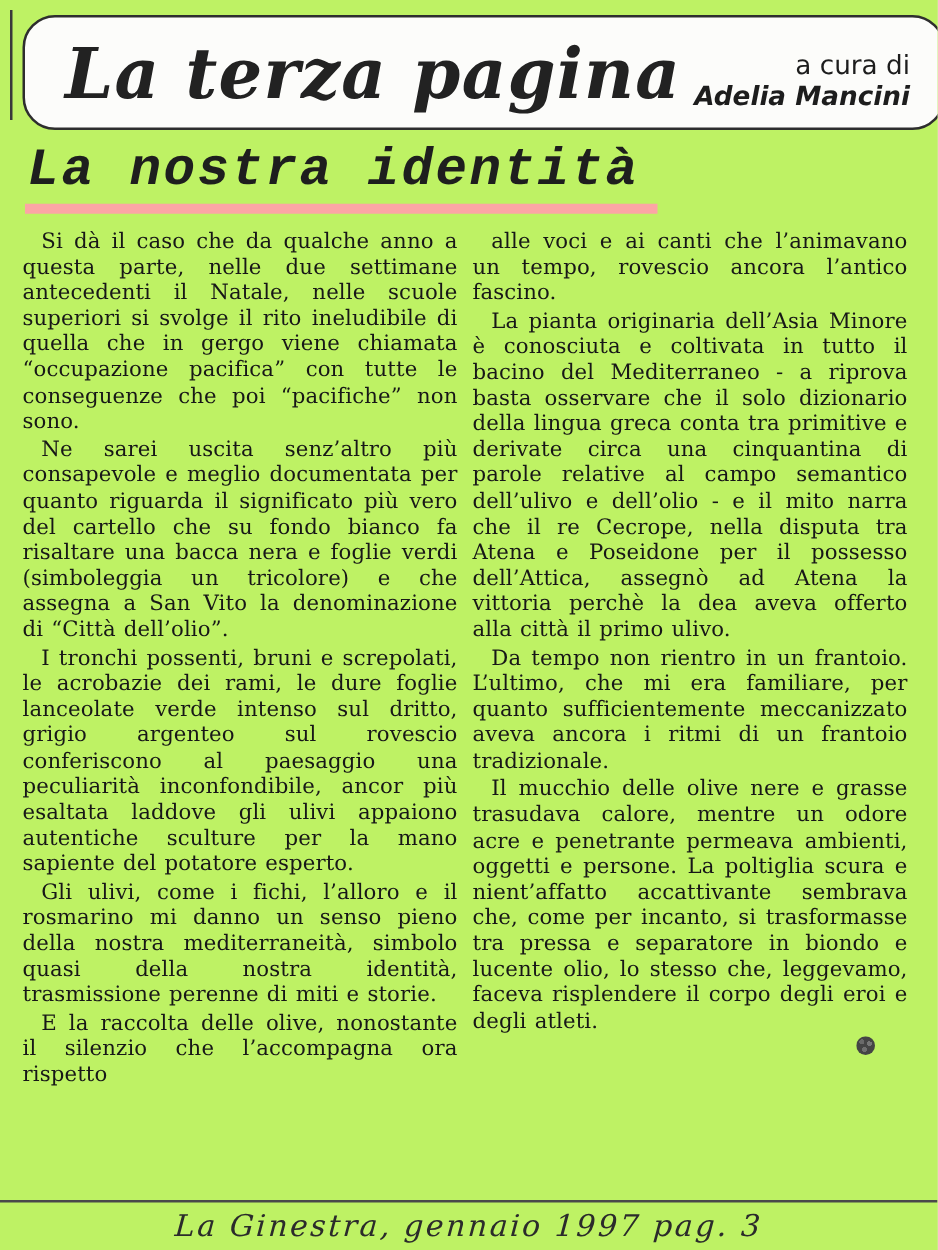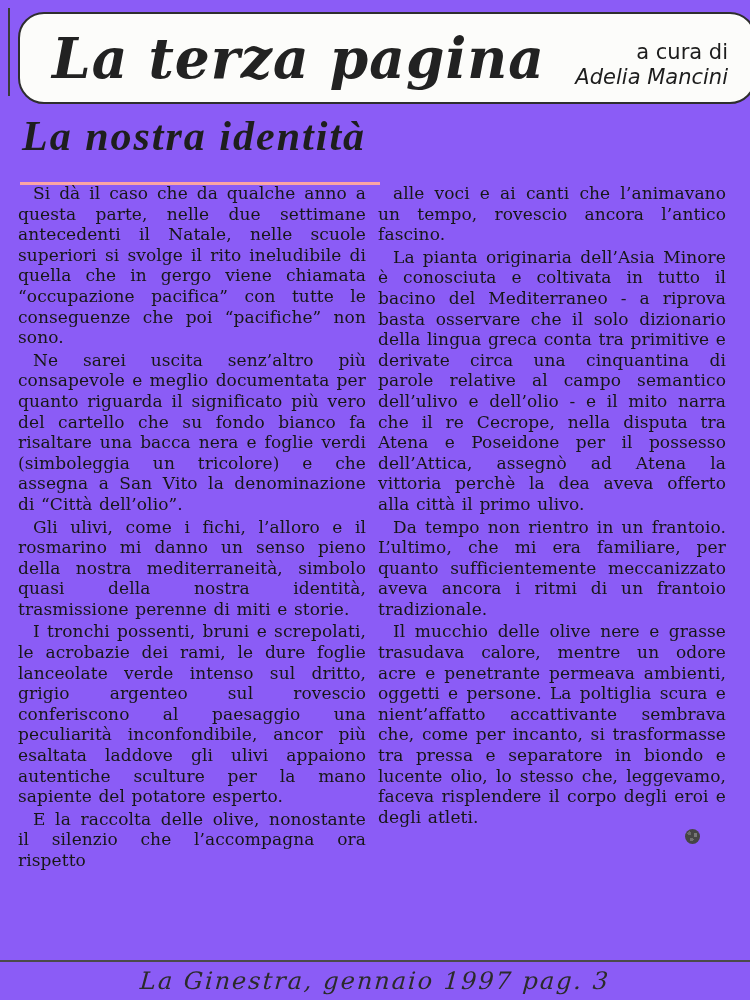--- a/index.html
+++ b/index.html
@@ -4,21 +4,21 @@
 <style>
   html, body { margin: 0; padding: 0; }
   body {
     width: 750px; height: 1000px;
     background: #e8e8e6;
     font-family: "DejaVu Serif", serif;
   }
   .page {
     position: relative;
     width: 750px; height: 1000px;
-    background: #8b5cf6;
+    background: #bef264;
     color: #161616;
     overflow: hidden;
   }
   
   .scan-artifact {
     position: absolute;
     left: 8px; top: 8px;
     width: 2px; height: 88px;
     background: #3a3a3a;
   }
@@ -46,36 +46,36 @@
     transform: scaleY(1.02);
   }
   .masthead-byline {
     text-align: right;
     font-family: "DejaVu Sans", "Liberation Sans", sans-serif;
     font-size: 21px;
     line-height: 1.2;
     color: #1d1d1d;
     padding-top: 14px;
   }
-  .byline-name { font-style: italic; }
+  .byline-name { font-style: italic; font-weight: bold; }
   
   .headline-wrap {
     position: absolute;
     left: 20px; top: 112px;
   }
   .headline {
     display: inline-block;
-    font-family: Liberation Serif, serif;
+    font-family: Liberation Mono, monospace;
     font-style: italic;
     font-weight: bold;
     font-size: 42px;
     letter-spacing: 2px;
     color: #1e1e1e;
-    border-bottom: 3px solid #fca5a5;
-    padding: 0 14px 22px 2px;
+    border-bottom: 8px solid #fca5a5;
+    padding: 0 14px 3px 2px;
     white-space: nowrap;
   }
   
   .columns {
     position: absolute;
     left: 18px; top: 183px;
     width: 716px; height: 772px;
     display: flex;
     gap: 12px;
   }
@@ -142,22 +142,22 @@
   </div>
 
   <div class="headline-wrap">
     <span class="headline">La nostra identità</span>
   </div>
 
   <div class="columns">
     <div class="col">
         <p>Si dà il caso che da qualche anno a questa parte, nelle due settimane antecedenti il Natale, nelle scuole superiori si svolge il rito ineludibile di quella che in gergo viene chiamata “occupazione pacifica” con tutte le conseguenze che poi “pacifiche” non sono.</p>
         <p>Ne sarei uscita senz’altro più consapevole e meglio documentata per quanto riguarda il significato più vero del cartello che su fondo bianco fa risaltare una bacca nera e foglie verdi (simboleggia un tricolore) e che assegna a San Vito la denominazione di “Città dell’olio”.</p>
+        <p>I tronchi possenti, bruni e screpolati, le acrobazie dei rami, le dure foglie lanceolate verde intenso sul dritto, grigio argenteo sul rovescio conferiscono al paesaggio una peculiarità inconfondibile, ancor più esaltata laddove gli ulivi appaiono autentiche sculture per la mano sapiente del potatore esperto.</p>
         <p>Gli ulivi, come i fichi, l’alloro e il rosmarino mi danno un senso pieno della nostra mediterraneità, simbolo quasi della nostra identità, trasmissione perenne di miti e storie.</p>
-        <p>I tronchi possenti, bruni e screpolati, le acrobazie dei rami, le dure foglie lanceolate verde intenso sul dritto, grigio argenteo sul rovescio conferiscono al paesaggio una peculiarità inconfondibile, ancor più esaltata laddove gli ulivi appaiono autentiche sculture per la mano sapiente del potatore esperto.</p>
         <p>E la raccolta delle olive, nonostante il silenzio che l’accompagna ora rispetto</p>
       </div>
     <div class="col">
       <div>
           <p>alle voci e ai canti che l’animavano un tempo, rovescio ancora l’antico fascino.</p>
           <p>La pianta originaria dell’Asia Minore è conosciuta e coltivata in tutto il bacino del Mediterraneo - a riprova basta osservare che il solo dizionario della lingua greca conta tra primitive e derivate circa una cinquantina di parole relative al campo semantico dell’ulivo e dell’olio - e il mito narra che il re Cecrope, nella disputa tra Atena e Poseidone per il possesso dell’Attica, assegnò ad Atena la vittoria perchè la dea aveva offerto alla città il primo ulivo.</p>
           <p>Da tempo non rientro in un frantoio. L’ultimo, che mi era familiare, per quanto sufficientemente meccanizzato aveva ancora i ritmi di un frantoio tradizionale.</p>
           <p>Il mucchio delle olive nere e grasse trasudava calore, mentre un odore acre e penetrante permeava ambienti, oggetti e persone. La poltiglia scura e nient’affatto accattivante sembrava che, come per incanto, si trasformasse tra pressa e separatore in biondo e lucente olio, lo stesso che, leggevamo, faceva risplendere il corpo degli eroi e degli atleti.</p>
         </div>
       <div class="end-mark-row">

